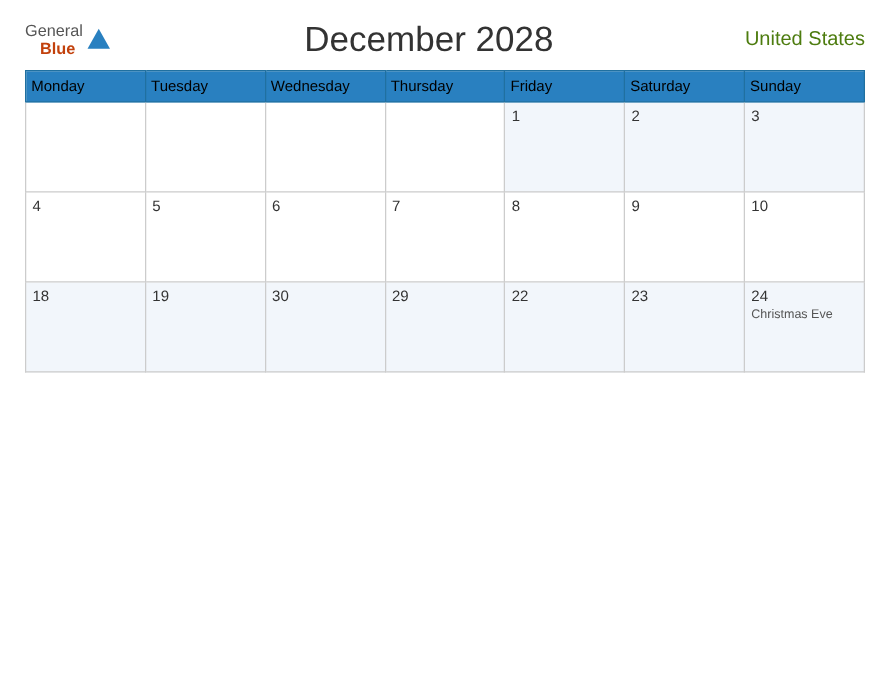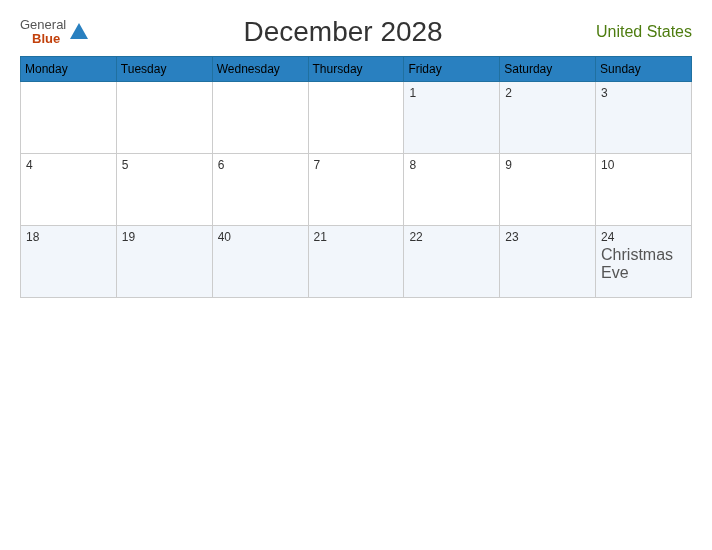--- a/index.html
+++ b/index.html
@@ -89,21 +89,21 @@
     }
     .calendar tbody tr:nth-child(even) td {
       background: #fff;
     }
     .day-num {
       font-size: 12px;
       color: #333;
       display: block;
     }
     .event {
-      font-size: 16px;
+      font-size: 10px;
       color: #555;
       display: block;
       margin-top: 2px;
     }
     .empty {
       background: #fff !important;
     }
   </style>
 </head>
 <body>
@@ -177,24 +177,24 @@
           </td>
         </tr>
         <tr>
           <td>
             <span class="day-num">18</span>
           </td>
           <td>
             <span class="day-num">19</span>
           </td>
           <td>
-            <span class="day-num">40</span>
-          </td>
-          <td>
-            <span class="day-num">21</span>
+            <span class="day-num">30</span>
+          </td>
+          <td>
+            <span class="day-num">29</span>
           </td>
           <td>
             <span class="day-num">22</span>
           </td>
           <td>
             <span class="day-num">23</span>
           </td>
           <td>
             <span class="day-num">24</span>
             <span class="event">Christmas Eve</span>

